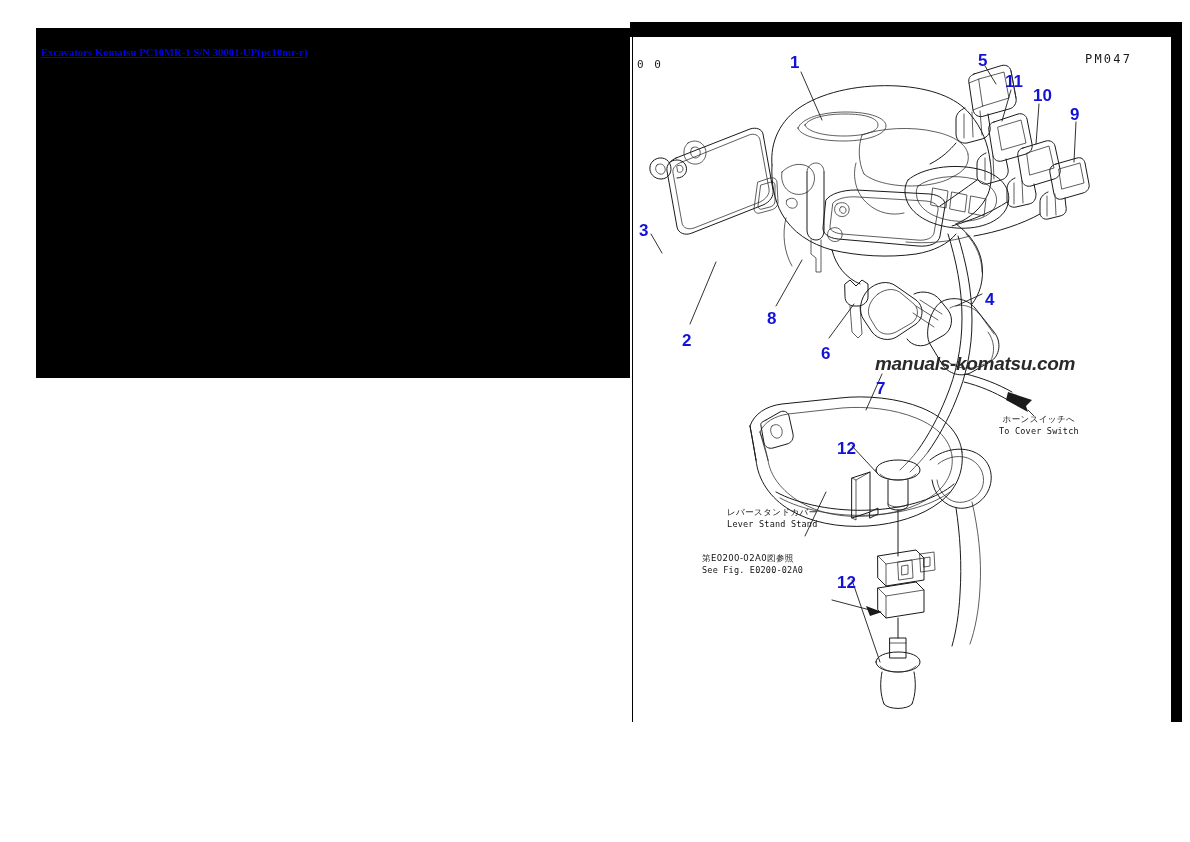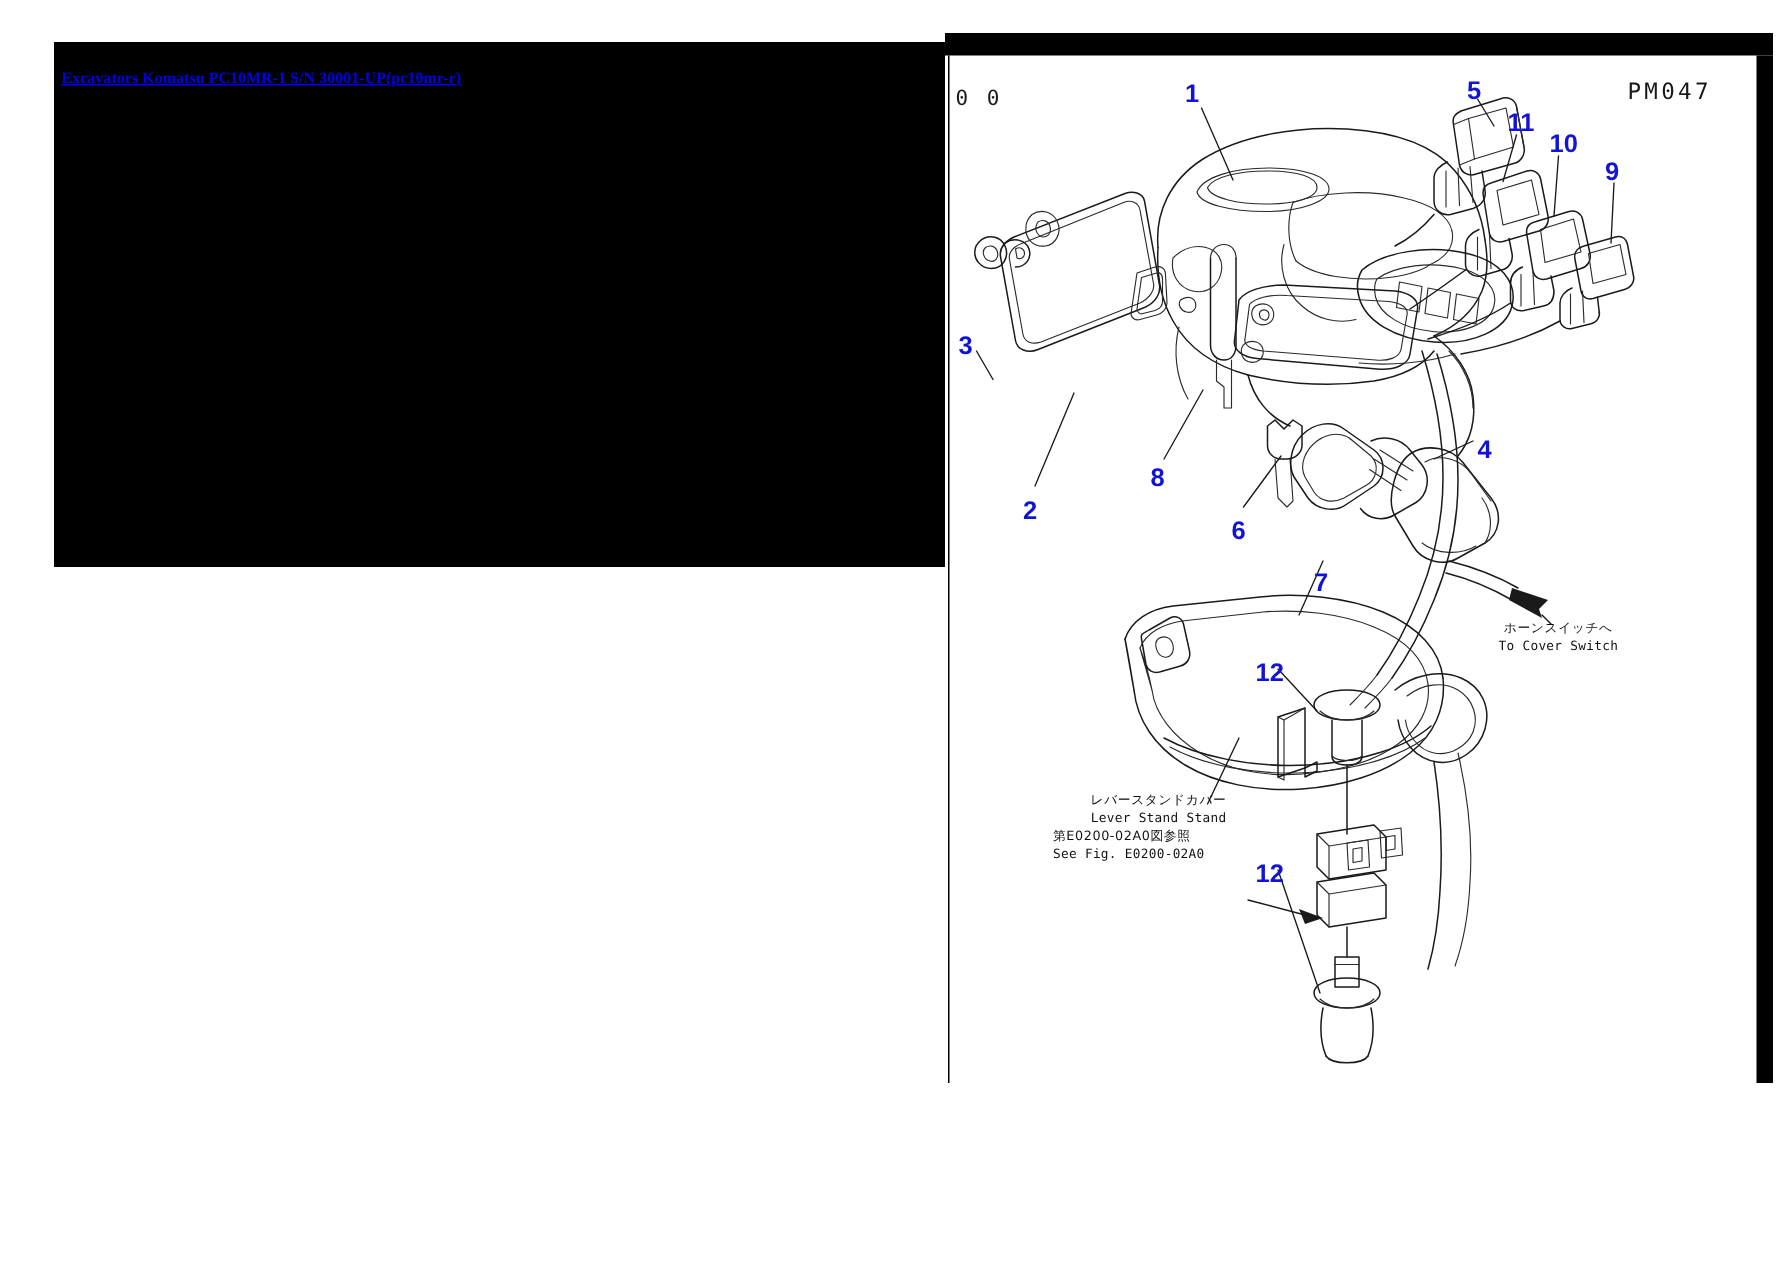--- a/index.html
+++ b/index.html
@@ -70,26 +70,26 @@
     right: 0px;
     top: 15px;
     width: 11px;
     height: 685px;
     background: #000000;
   }
 
   .page-code {
     position: absolute;
     font-family: "DejaVu Sans Mono", monospace;
-    font-size: 15px;
+    font-size: 12px;
     color: #1a1a1a;
     letter-spacing: 2.2px;
     white-space: nowrap;
   }
-  #page-code-left { left: 7px; top: 36px; font-size: 14px; letter-spacing: 2px; }
+  #page-code-left { left: 7px; top: 36px; font-size: 11px; letter-spacing: 2px; }
   #page-code-right { left: 455px; top: 30px; }
 
   
   .callout {
     position: absolute;
     font-family: "Liberation Sans", sans-serif;
     font-size: 17px;
     font-weight: bold;
     color: #1313d8;
     line-height: 1;
@@ -465,41 +465,42 @@
       <path class="lead" d="M252 352 L236 388"></path>
       <path class="lead" d="M222 424 L248 452"></path>
       <path class="lead" d="M222 558 L250 640"></path>
       <path class="lead" d="M175 514 L196 470"></path>
       <path class="lead" d="M202 578 L240 588"></path>
       <path class="arrow" d="M236 584 L252 590 L240 594 Z"></path>
     </g>
 
   </svg>
 
+  <div id="watermark">manuals-komatsu.com</div>
 
   <div class="callout" style="left:160px;top:32px;">1</div>
   <div class="callout" style="left:348px;top:30px;">5</div>
   <div class="callout" style="left:375px;top:51px;">11</div>
   <div class="callout" style="left:403px;top:65px;">10</div>
   <div class="callout" style="left:440px;top:84px;">9</div>
   <div class="callout" style="left:9px;top:200px;">3</div>
   <div class="callout" style="left:52px;top:310px;">2</div>
   <div class="callout" style="left:137px;top:288px;">8</div>
   <div class="callout" style="left:355px;top:269px;">4</div>
   <div class="callout" style="left:191px;top:323px;">6</div>
   <div class="callout" style="left:246px;top:358px;">7</div>
   <div class="callout" style="left:207px;top:418px;">12</div>
   <div class="callout" style="left:207px;top:552px;">12</div>
 
   <div class="annotation center" style="left:369px;top:391px;">
     <span class="jp">ホーンスイッチへ</span>
     <span>To Cover Switch</span>
   </div>
 
-  <div class="annotation center" style="left:97px;top:506px;text-align:right;">
+  <div class="annotation center" style="left:97px;top:484px;">
     <span class="jp">レバースタンドカバー</span>
     <span>Lever Stand Stand</span>
   </div>
 
   <div class="annotation" style="left:72px;top:530px;">
     <span class="jp">第E0200-02A0図参照</span>
     <span>See Fig. E0200-02A0</span>
   </div>
 
 </div>

